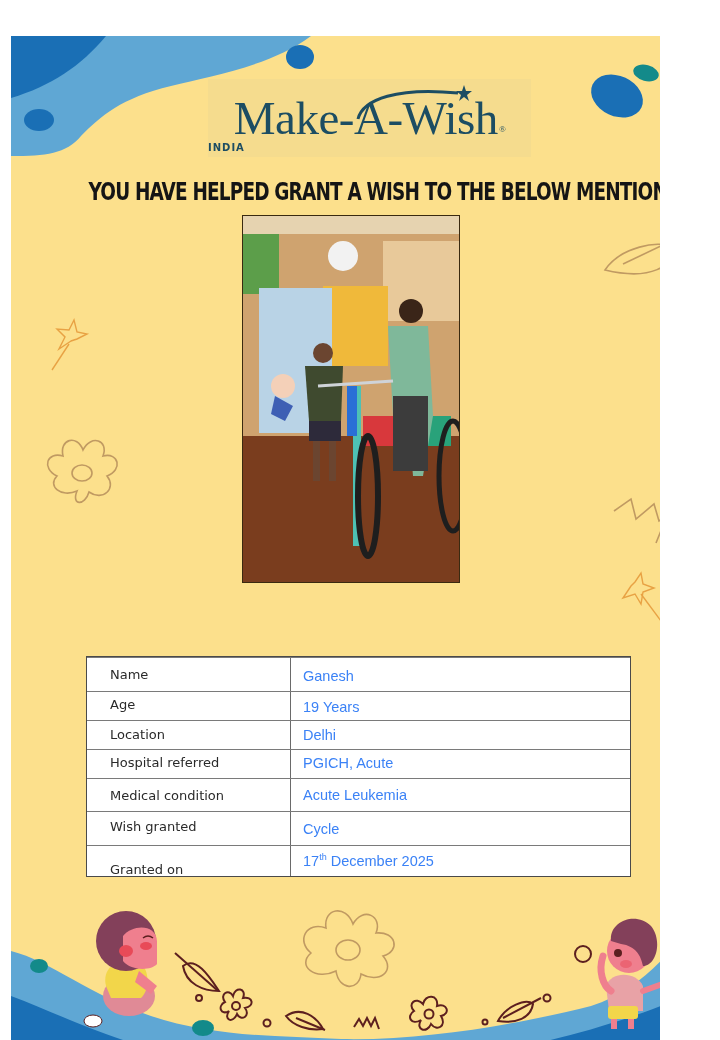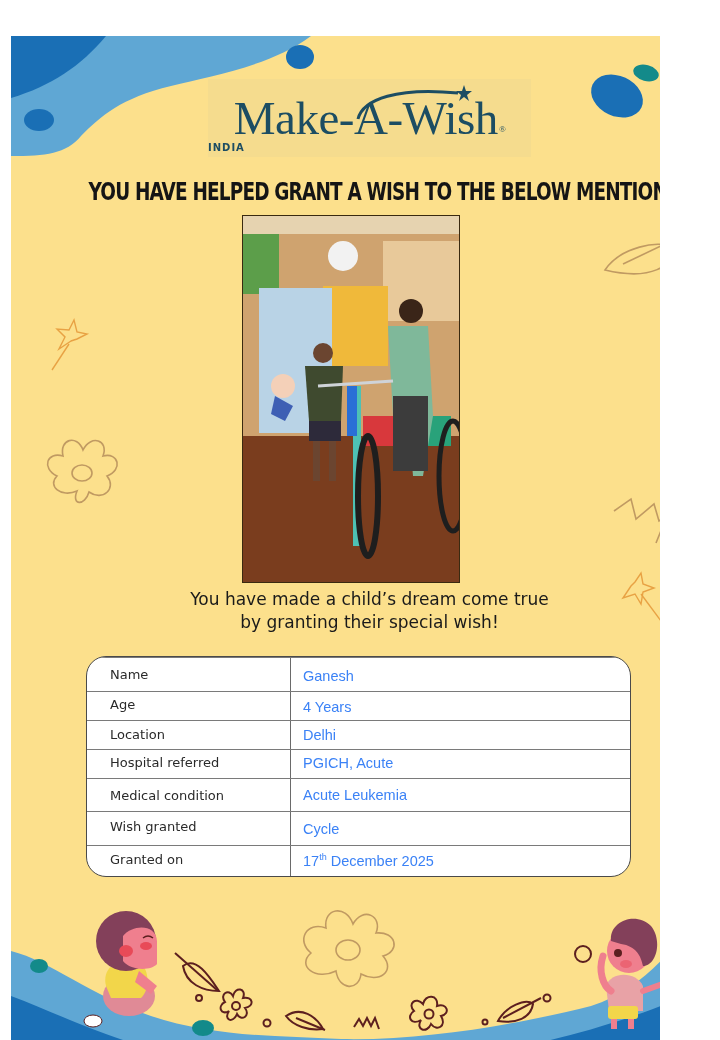--- a/index.html
+++ b/index.html
@@ -8,21 +8,21 @@
   .bg-svg { position: absolute; left: 0; top: 0; width: 697px; height: 1013px; }
   .logo-box { position: absolute; left: 197px; top: 43px; width: 323px; height: 78px; background: #f5dc8e; }
   .logo-text { position: absolute; left: 0; top: 14px; width: 100%; text-align: center; font-family: "Liberation Serif", serif; font-size: 47px; color: #1c4d63; letter-spacing: -0.5px; line-height: 50px; }
   .logo-reg { font-size: 9px; vertical-align: 2px; margin-left: 1px; }
   .logo-sub { position: absolute; left: 0; top: 63px; width: 100%; text-align: left; font-family: "DejaVu Sans", sans-serif; font-weight: bold; font-size: 10px; color: #1c4d63; letter-spacing: 1px; }
   .logo-swoosh { position: absolute; left: 0; top: 0; width: 323px; height: 78px; }
   .headline { position: absolute; left: 18px; top: 141px; width: 661px; text-align: center; font-family: "DejaVu Sans Condensed", "DejaVu Sans", sans-serif; font-weight: bold; font-size: 25px; color: #151515; letter-spacing: -1px; transform: scaleX(0.82); transform-origin: center; white-space: nowrap; }
   .photo { position: absolute; left: 231px; top: 179px; width: 216px; height: 366px; border: 1px solid #3a2a10; overflow: hidden; background: #6b3a1f; }
   .photo svg { display: block; width: 216px; height: 366px; }
   .tagline { position: absolute; left: 80px; top: 552px; width: 557px; text-align: center; font-family: "DejaVu Sans", sans-serif; font-size: 17px; line-height: 23px; color: #1a1a1a; }
-  .info-table { position: absolute; left: 75px; top: 620px; width: 543px; height: 219px; background: #ffffff; border: 1.5px solid #4a4a4a; border-radius: 20px; overflow: hidden; }
+  .info-table { position: absolute; left: 75px; top: 620px; width: 543px; height: 219px; background: #ffffff; border: 1.5px solid #4a4a4a; border-radius: 0; overflow: hidden; }
   .row { position: absolute; left: 0; width: 100%; border-top: 1.5px solid #7a7a7a; box-sizing: border-box; }
   .row:first-child { border-top: none; }
   .cell-label { position: absolute; left: 23px; font-family: "DejaVu Sans", sans-serif; font-size: 13px; color: #2a2a2a; }
   .cell-value { position: absolute; left: 216px; font-family: "Liberation Sans", sans-serif; font-size: 14.5px; color: #3b82f6; }
   .col-divider { position: absolute; left: 203px; top: 0; width: 0; height: 100%; border-left: 1.5px solid #6a6a6a; }
   sup { font-size: 9px; }
 </style>
 </head>
 <body>
 
@@ -163,50 +163,46 @@
       <rect x="70" y="225" width="7" height="40" fill="#6b4530"></rect>
       <rect x="86" y="225" width="7" height="40" fill="#6b4530"></rect>
       <path d="M75,170 L150,165" stroke="#cfd3d8" stroke-width="3"></path>
       <rect x="110" y="170" width="8" height="160" fill="#4ec1b4"></rect>
       <ellipse cx="125" cy="280" rx="10" ry="60" fill="none" stroke="#1e1e1e" stroke-width="6"></ellipse>
       <ellipse cx="210" cy="260" rx="14" ry="55" fill="none" stroke="#1e1e1e" stroke-width="5"></ellipse>
       <rect x="104" y="170" width="10" height="50" fill="#2a6fd6"></rect>
     </svg>
   </div>
 
-  <div class="tagline">
-    <div>You have made a child’s dream come true</div>
-    <div>by granting their special wish!</div>
-  </div>
 
   <div class="info-table">
     <div class="col-divider"></div>
     <div class="row" style="top:0;height:34px">
       <span class="cell-label" style="top:9px">Name</span>
       <span class="cell-value" style="top:10px">Ganesh</span>
     </div>
     <div class="row" style="top:34px;height:29px">
       <span class="cell-label" style="top:5px">Age</span>
-      <span class="cell-value" style="top:7px">4 Years</span>
+      <span class="cell-value" style="top:7px">19 Years</span>
     </div>
     <div class="row" style="top:63px;height:29px">
       <span class="cell-label" style="top:6px">Location</span>
       <span class="cell-value" style="top:6px">Delhi</span>
     </div>
     <div class="row" style="top:92px;height:29px">
       <span class="cell-label" style="top:5px">Hospital referred</span>
       <span class="cell-value" style="top:5px">PGICH, Acute</span>
     </div>
     <div class="row" style="top:121px;height:33px">
       <span class="cell-label" style="top:9px">Medical condition</span>
       <span class="cell-value" style="top:8px">Acute Leukemia</span>
     </div>
     <div class="row" style="top:154px;height:34px">
       <span class="cell-label" style="top:7px">Wish granted</span>
       <span class="cell-value" style="top:9px">Cycle</span>
     </div>
     <div class="row" style="top:188px;height:31px">
-      <span class="cell-label" style="top:6px">Granted on</span>
+      <span class="cell-label" style="top:16px">Granted on</span>
       <span class="cell-value" style="top:6px"><span>17</span><sup>th</sup><span> December 2025</span></span>
     </div>
   </div>
 
 </div>
 
 </body></html>

